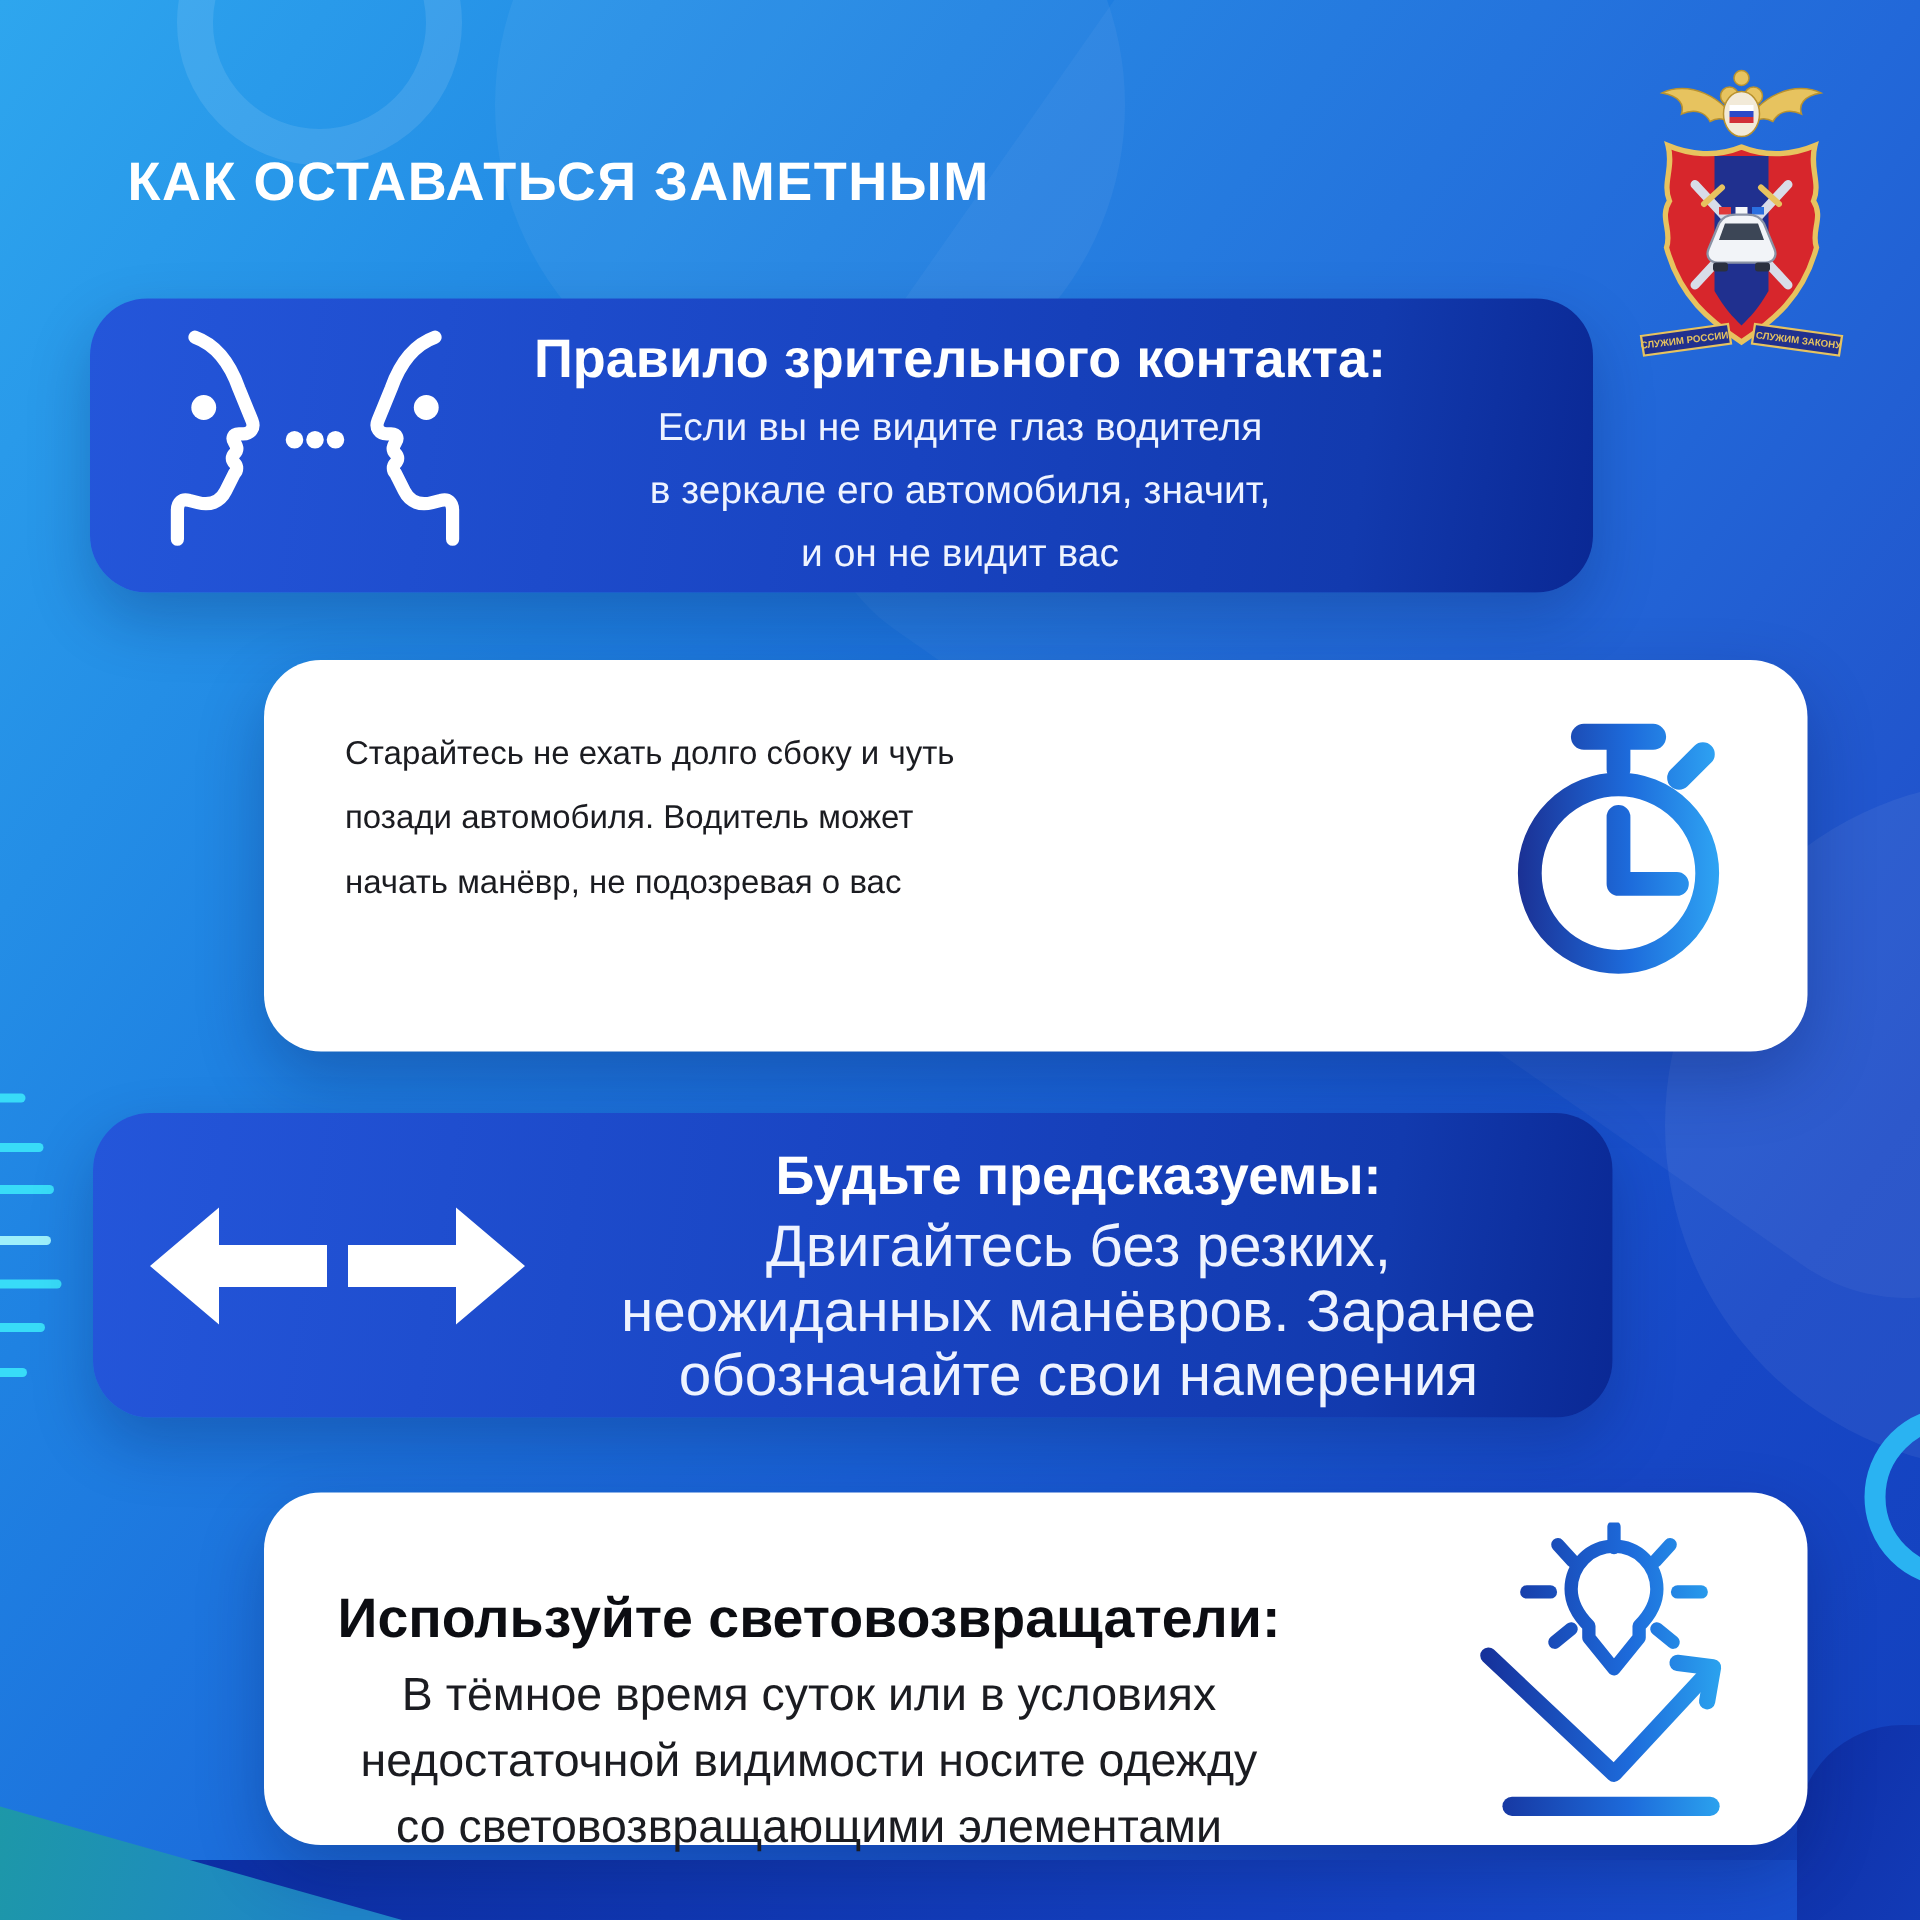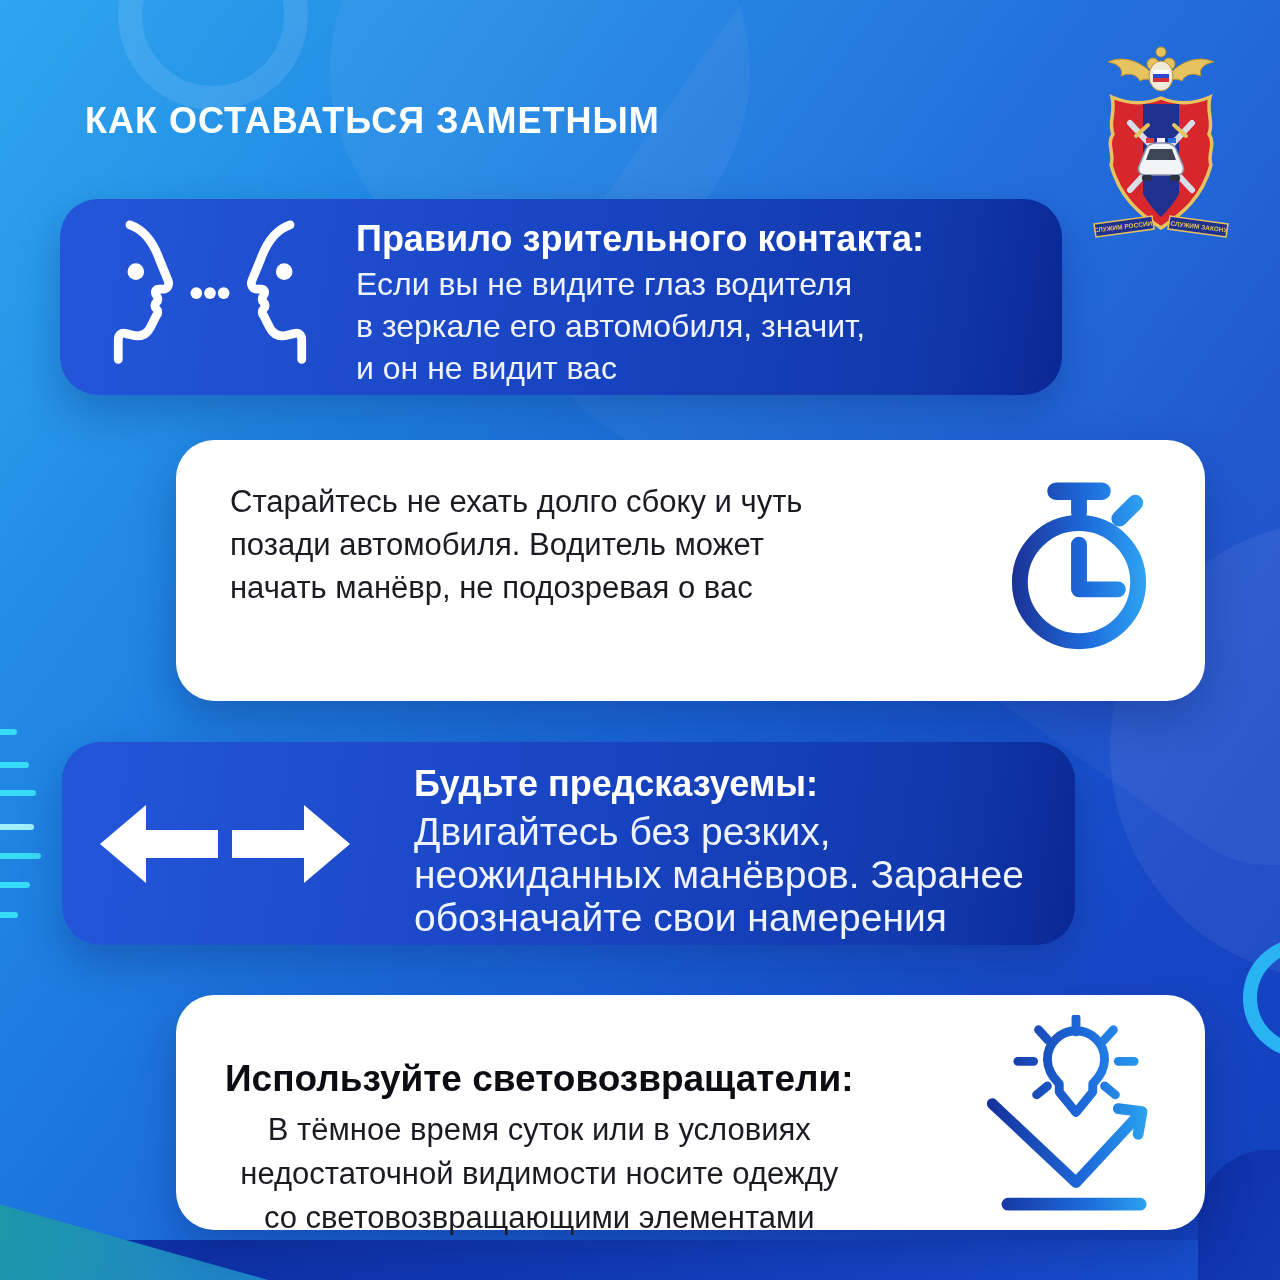--- a/index.html
+++ b/index.html
@@ -20,43 +20,43 @@
   .teal-corner{position:absolute;left:0;top:1196px;width:268px;height:84px;background:linear-gradient(105deg,#1d98a8 0%,#1f85c9 85%);clip-path:polygon(0 10%,100% 100%,0 100%);}
   .ring-br{position:absolute;left:1243px;top:938px;width:92px;height:92px;border:14px solid #2ab3f2;border-radius:50%;}
   .dash{position:absolute;left:0;height:6px;border-radius:0 4px 4px 0;background:#38dcf8;}
 
   
   #page-title{position:absolute;left:85px;top:76px;font-size:36px;font-weight:700;color:#ffffff;letter-spacing:1px;}
   #emblem{position:absolute;left:1090px;top:28px;width:142px;height:218px;}
 
   
   .card{position:absolute;border-radius:38px;}
-  .card.dark{background:linear-gradient(98deg,#2456da 0%,#1843c0 55%,#123aae 84%,#0a2894 100%);box-shadow:0 18px 40px rgba(6,20,80,.25);}
+  .card.dark{background:linear-gradient(98deg,#2456da 0%,#1843c0 55%,#123aae 84%,#0a2894 100%);box-shadow:0 18px 40px rgba(6,20,80,.25);text-align:center;}
   .card.light{background:#ffffff;box-shadow:0 18px 44px rgba(6,20,80,.28);}
   .card .icon{position:absolute;}
   .card .icon svg{display:block;width:100%;height:100%;}
   .card .txt{position:absolute;}
   .card .title{margin:0;font-weight:700;white-space:pre-line;}
   .card .body{margin:0;white-space:pre-line;}
   .card.dark .title{color:#ffffff;}
   .card.dark .body{color:#eef3ff;}
   .card.light .title{color:#0c0d12;}
   .card.light .body{color:#1b1c21;}
 
   #card1{left:60px;top:199px;width:1002px;height:196px;}
   #card1 .icon{left:34px;top:18px;width:232px;height:162px;}
   #card1 .txt{left:296px;top:20px;}
   #card1 .title{font-size:36px;line-height:40px;}
-  #card1 .body{font-size:32px;line-height:42px;margin-top:4px;}
+  #card1 .body{font-size:26px;line-height:42px;margin-top:4px;}
 
   #card2{left:176px;top:440px;width:1029px;height:261px;}
   #card2 .icon{left:828px;top:34px;width:150px;height:196px;}
   #card2 .txt{left:54px;top:32px;}
   #card2 .title{font-size:37px;line-height:44px;}
-  #card2 .body{font-size:31px;line-height:43px;margin-top:8px;}
+  #card2 .body{font-size:22px;line-height:43px;margin-top:8px;}
 
   #card3{left:62px;top:742px;width:1013px;height:203px;}
   #card3 .icon{left:36px;top:60px;width:254px;height:84px;}
   #card3 .txt{left:352px;top:22px;}
   #card3 .title{font-size:36px;line-height:40px;}
   #card3 .body{font-size:39px;line-height:43px;margin-top:6px;}
 
   #card4{left:176px;top:995px;width:1029px;height:235px;}
   #card4 .icon{left:806px;top:20px;width:188px;height:202px;}
   #card4 .txt{left:49px;top:32px;margin-top:31px;}

